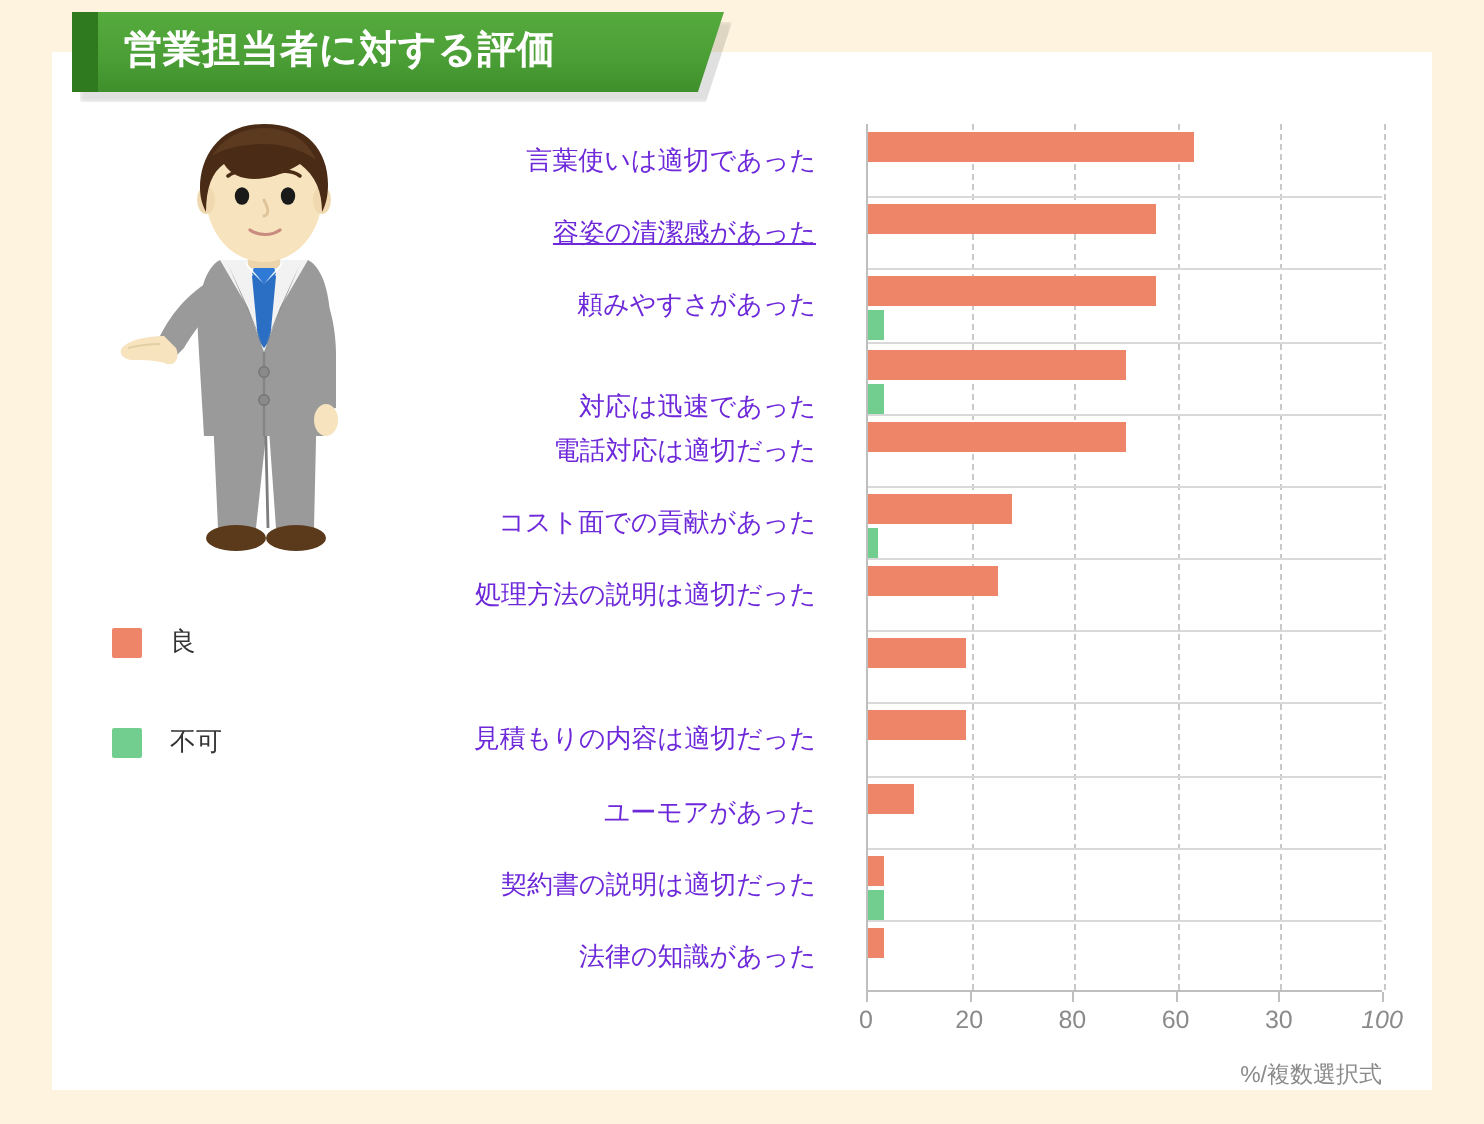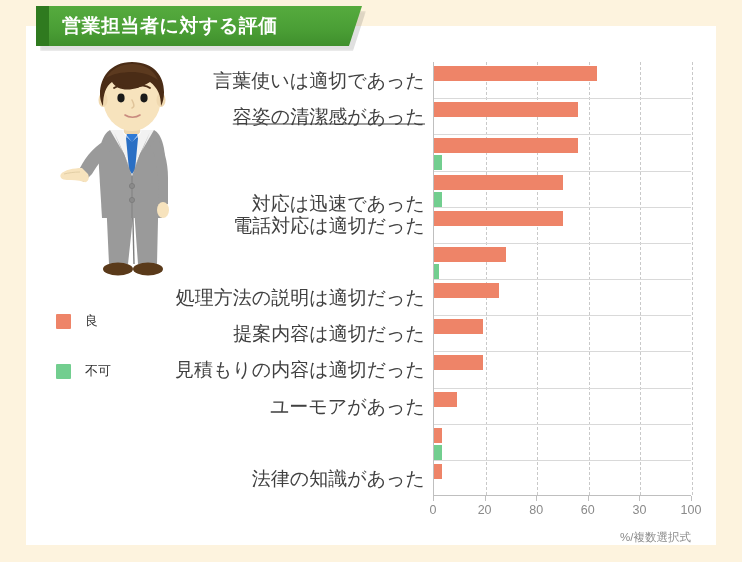--- a/index.html
+++ b/index.html
@@ -66,23 +66,23 @@
     position:absolute;
     left:240px; top:62px;
     width:460px; height:470px;
   }
   .cat-col {
     position:absolute; left:0; top:0;
     width:186px; height:434px;
   }
   .cat-label {
     position:absolute;
-    right:1px;
-    font-size:19px;
-    color:#404040;
+    right:18px;
+    font-size:13px;
+    color:#6d28d9;
     white-space:nowrap;
     line-height:1;
     transform:translateY(-50%);
   }
   .plot {
     position:absolute;
     left:193px; top:0;
     width:258px; height:434px;
     border-left:1px solid #bfbfbf;
     border-bottom:1px solid #bfbfbf;
@@ -207,26 +207,28 @@
     <div class="legend-row">
       <span class="legend-swatch" style="background: rgb(114, 206, 143);"></span>
       <span class="legend-label">不可</span>
     </div>
   </div>
 
   <div class="chart">
     <div class="cat-col" id="cat-col">
         <div class="cat-label" style="top: 18.0833px;">言葉使いは適切であった</div>
         <div class="cat-label" style="top: 54.25px; text-decoration: underline;">容姿の清潔感があった</div>
+        <div class="cat-label" style="top: 90.4167px;">頼みやすさがあった</div>
         <div class="cat-label" style="top: 126.583px; margin-top: 14px;">対応は迅速であった</div>
         <div class="cat-label" style="top: 162.75px; text-align: center;">電話対応は適切だった</div>
+        <div class="cat-label" style="top: 198.917px;">コスト面での貢献があった</div>
         <div class="cat-label" style="top: 235.083px;">処理方法の説明は適切だった</div>
-        <div class="cat-label" style="top: 271.25px;">提案内容は適切だった</div>
         <div class="cat-label" style="top: 307.417px;">見積もりの内容は適切だった</div>
         <div class="cat-label" style="top: 343.583px;">ユーモアがあった</div>
+        <div class="cat-label" style="top: 379.75px;">契約書の説明は適切だった</div>
         <div class="cat-label" style="top: 415.917px;">法律の知識があった</div>
       </div>
     <div class="plot" id="plot">
         <div class="gridline" style="left: 51.6px;"></div>
         <div class="gridline" style="left: 103.2px;"></div>
         <div class="gridline" style="left: 154.8px;"></div>
         <div class="gridline" style="left: 206.4px;"></div>
         <div class="gridline" style="left: 258px;"></div>
         <div class="bar" title="言葉使いは適切であった / 良: 63" style="left: 0px; width: 162.54px; top: 4px; background: rgb(238, 132, 104);"></div>
         <div class="rowline" style="top: 36.1667px;"></div>
@@ -261,18 +263,18 @@
         <div class="ticklabel" style="left: 193px;">0</div>
         <div class="tick" style="left: 244.6px;"></div>
         <div class="ticklabel" style="left: 244.6px;">20</div>
         <div class="tick" style="left: 296.2px;"></div>
         <div class="ticklabel" style="left: 296.2px;">80</div>
         <div class="tick" style="left: 347.8px;"></div>
         <div class="ticklabel" style="left: 347.8px;">60</div>
         <div class="tick" style="left: 399.4px;"></div>
         <div class="ticklabel" style="left: 399.4px;">30</div>
         <div class="tick" style="left: 451px;"></div>
-        <div class="ticklabel" style="left: 451px;">100</div>
+        <div class="ticklabel" style="left: 451px; font-style: italic;">100</div>
       </div>
     <div class="unit-note">%/複数選択式</div>
   </div>
 
 </div>
 
 </body></html>

